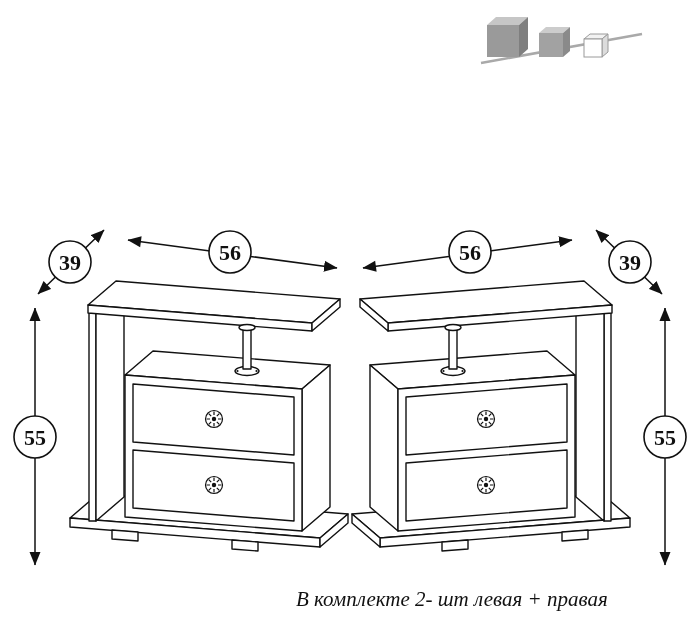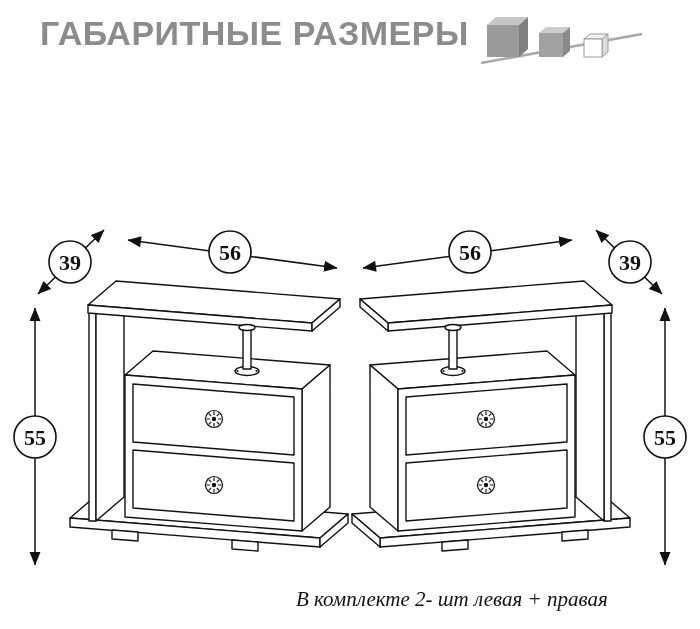--- a/index.html
+++ b/index.html
@@ -25,21 +25,20 @@
     font-family:"Liberation Serif", serif;
     font-size:22px; font-weight:700; fill:#111111;
     text-anchor:middle;
   }
 </style>
 </head>
 <body>
 
 <div class="page">
 
-  <h1 class="title">ГАБАРИТНЫЕ РАЗМЕРЫ</h1>
 
   <svg class="scene" width="700" height="629" viewBox="0 0 700 629">
 
     <defs>
       <marker id="ae" markerUnits="userSpaceOnUse" markerWidth="14" markerHeight="12" viewBox="0 0 14 12" refX="13" refY="6" orient="auto">
         <path d="M0,0.5 L13.5,6 L0,11.5 Z" fill="#111111" stroke="none"></path>
       </marker>
       <marker id="as" markerUnits="userSpaceOnUse" markerWidth="14" markerHeight="12" viewBox="0 0 14 12" refX="0.5" refY="6" orient="auto">
         <path d="M13.5,0.5 L0,6 L13.5,11.5 Z" fill="#111111" stroke="none"></path>
       </marker>

